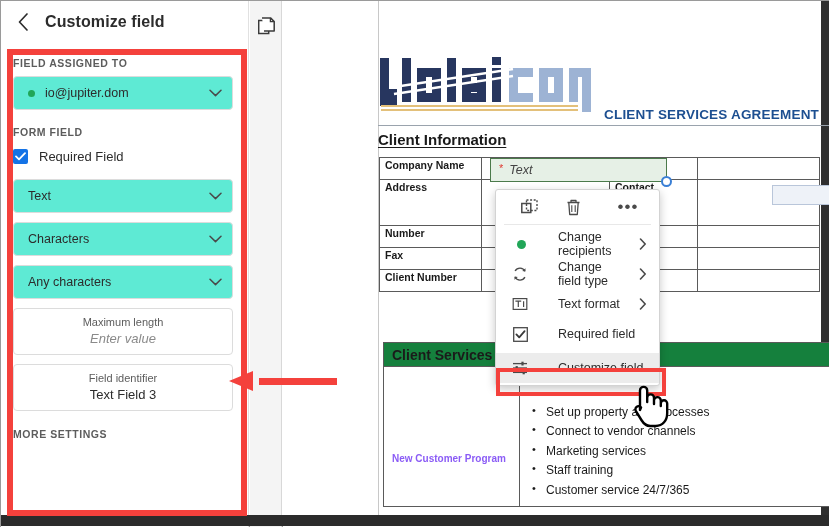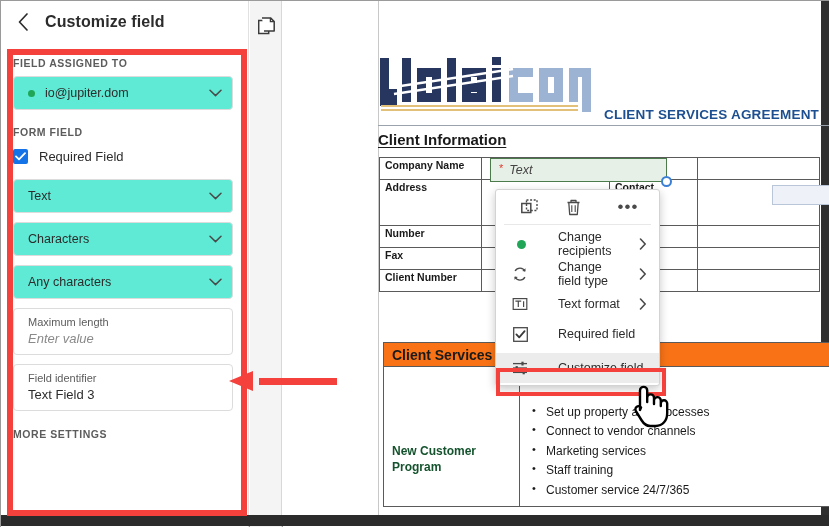--- a/index.html
+++ b/index.html
@@ -96,20 +96,21 @@
     display: flex; align-items: center; justify-content: center;
     margin-right: 11px;
   }
   .cbox svg { display: block; }
   .checkrow .lbl { font-size: 13px; color: #2c2c2c; }
 
   .plainbox {
     border: 1px solid #dcdcdc; border-radius: 4px;
     background: #fff; padding: 7px 14px 8px 14px;
     margin-bottom: 9px;
+    text-align: center;
   }
   .plainbox .fl-label {
     font-size: 11px; color: #5c5c5c; margin-bottom: 3px;
   }
   .plainbox .fl-value {
     font-size: 13px; color: #2c2c2c;
   }
   .plainbox .fl-ph {
     font-size: 13px; color: #8a8a8a; font-style: italic;
   }
@@ -220,21 +221,21 @@
     position: absolute; left: 489px; top: 184px;
     width: 177px; height: 20px;
     background: #eef2f8; border: 1px solid #b9c6da;
     z-index: 9;
   }
 
   
   .cs-header {
     position: absolute; left: 382px; top: 341px;
     width: 447px; height: 25px;
-    background: #f97316;
+    background: #15803d;
     border: 1px solid #5a5a5a;
     display: flex; align-items: center;
     padding-left: 8px;
     z-index: 5;
   }
   .cs-header span {
     font-size: 14px; font-weight: bold; color: #1a1a1a;
   }
   .cs-body {
     position: absolute; left: 382px; top: 366px;
@@ -244,21 +245,21 @@
     z-index: 4;
   }
   .cs-left {
     position: absolute; left: 0; top: 0;
     width: 136px; height: 140px;
     border-right: 1px solid #5a5a5a;
     display: flex; align-items: center;
     padding-left: 8px;
   }
   .cs-left span {
-    font-size: 12px; font-weight: bold; color: #14532d; line-height: 1.35; margin-top: 44px;
+    font-size: 10px; font-weight: bold; color: #8b5cf6; line-height: 1.35; margin-top: 44px;
   }
   .cs-list {
     position: absolute; left: 148px; top: 36px;
     list-style: none;
   }
   .cs-list li {
     font-size: 12px; color: #1a1a1a;
     line-height: 1.62;
     position: relative; padding-left: 14px;
   }

